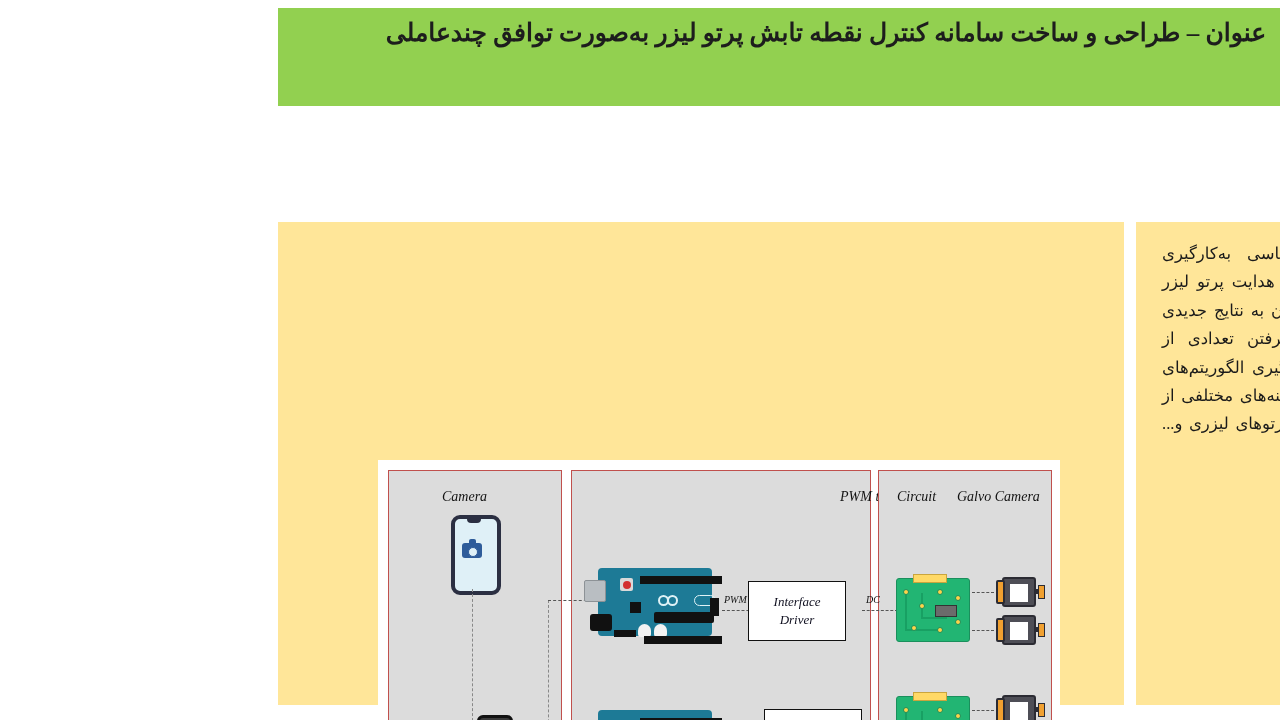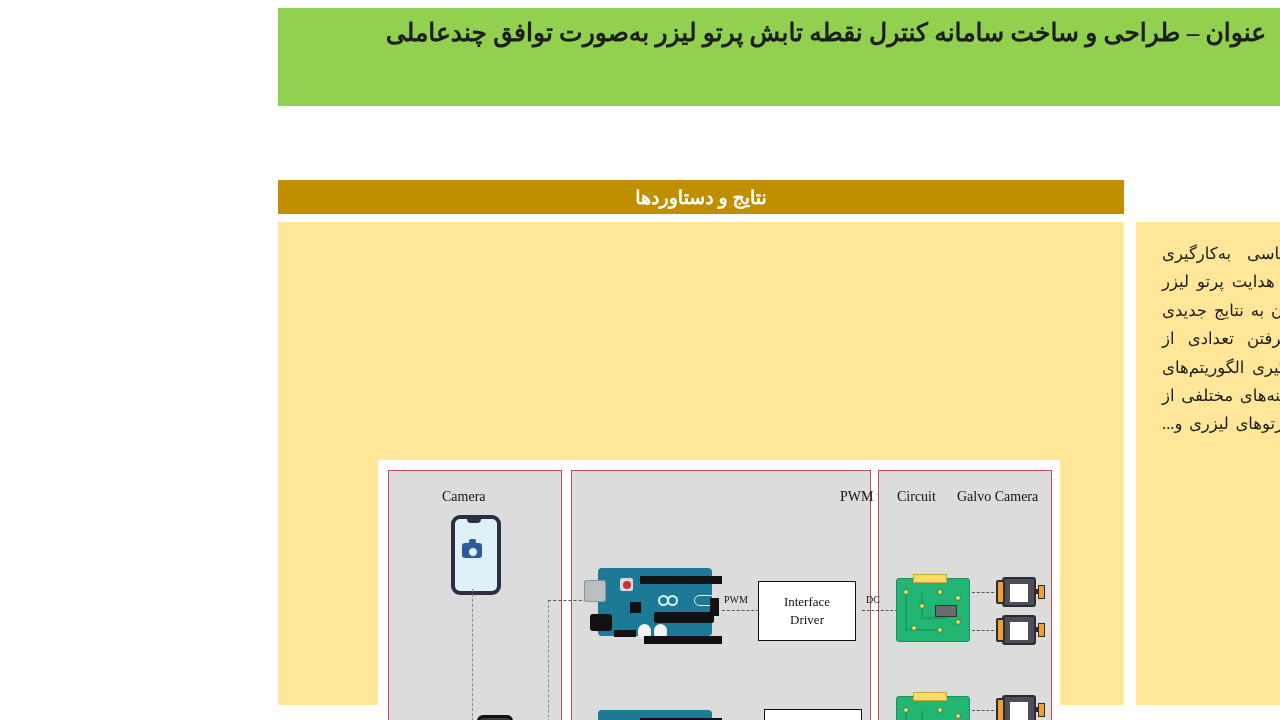--- a/index.html
+++ b/index.html
@@ -41,21 +41,21 @@
     position:absolute;height:34px;background:#bf8f00;color:#ffffff;
     display:flex;align-items:center;justify-content:center;
     font-weight:bold;font-size:19px;direction:rtl;
     font-family:"Liberation Serif","DejaVu Serif",serif;
   }
   .sec-head-results{left:18px;top:180px;width:846px;}
   .sec-head-method{left:876px;top:180px;width:392px;}
 
   
   .panel{position:absolute;background:#ffe699;}
-  .panel-results{left:18px;top:222px;width:846px;height:483px;}
+  .panel-results{left:18px;top:222px;width:846px;height:483px;font-style:italic;}
   .panel-method{left:876px;top:222px;width:392px;height:483px;}
 
   .method-text{
     direction:rtl;text-align:justify;color:#1a1a1a;font-size:16.5px;line-height:1.72;
     padding:18px 26px 0 26px;font-family:"Liberation Serif","DejaVu Serif",serif;
   }
 
   
   .diagram{
     position:absolute;left:100px;top:238px;width:682px;height:452px;background:#ffffff;
@@ -162,21 +162,20 @@
       <g fill="none" stroke="#2E7D32" stroke-width="3.2" stroke-linecap="round">
         <path d="M16 146 C26 138 34 148 42 142 C50 136 56 148 66 142"></path>
         <path d="M70 146 C80 136 88 148 98 140 C106 134 114 146 124 138"></path>
         <path d="M34 134 C38 128 44 132 46 138"></path>
         <path d="M84 132 C90 124 98 130 102 136"></path>
         <path d="M108 128 C114 122 120 126 122 132"></path>
       </g>
     </svg>
   </div>
 
-  <div class="sec-head sec-head-results">نتایج و دستاوردها</div>
 
   <div class="panel panel-method">
     <div class="method-text">در این پژوهش، نوآوری اساسی به‌کارگیری الگوریتم کنترل چندعاملی جهت هدایت پرتو لیزر می‌باشد که در این زمینه می‌توان به نتایج جدیدی دست‌یافت. با کنار هم قرارگرفتن تعدادی از سامانه‌های هدایت پرتو و به‌کارگیری الگوریتم‌های کنترل چندعاملی می‌توان در زمینه‌های مختلفی از جمله دنبال‌کردن هدف، آرایش پرتوهای لیزری و... پیشرفت‌های جدیدی حاصل کرد.</div>
   </div>
 
   <div class="panel panel-results">
     <div class="diagram">
 
       <div class="dgrp g-vision">
         <div class="glabel lab-camera">Camera</div>
@@ -222,21 +221,21 @@
           <div class="ard-cap2"></div>
           <div class="ard-hdrbot"></div>
           <div class="ard-hdrbot2"></div>
           <div class="ard-sidehdr"></div>
         </div>
         <div class="ard-usb"></div>
         <div class="ard-jack"></div>
       </div>
       <div class="smalltag" style="left:346px;top:134px;">PWM</div>
       <div class="dash-h" style="left:344px;top:150px;width:42px;"></div>
-      <div class="ifbox" style="left:380px;top:121px;">
+      <div class="ifbox" style="left:370px;top:121px;">
         <span>Interface</span>
         <span>Driver</span>
       </div>
       <div class="smalltag" style="left:488px;top:134px;">DC</div>
       <div class="dash-h" style="left:484px;top:150px;width:36px;"></div>
 
       <div class="pcb" style="left:518px;top:118px;">
         <div class="pcb-conn"></div>
         <div class="pcb-ic"></div>
         <div class="pcb-tr" style="left:8px;top:12px;width:2px;height:40px;"></div>

